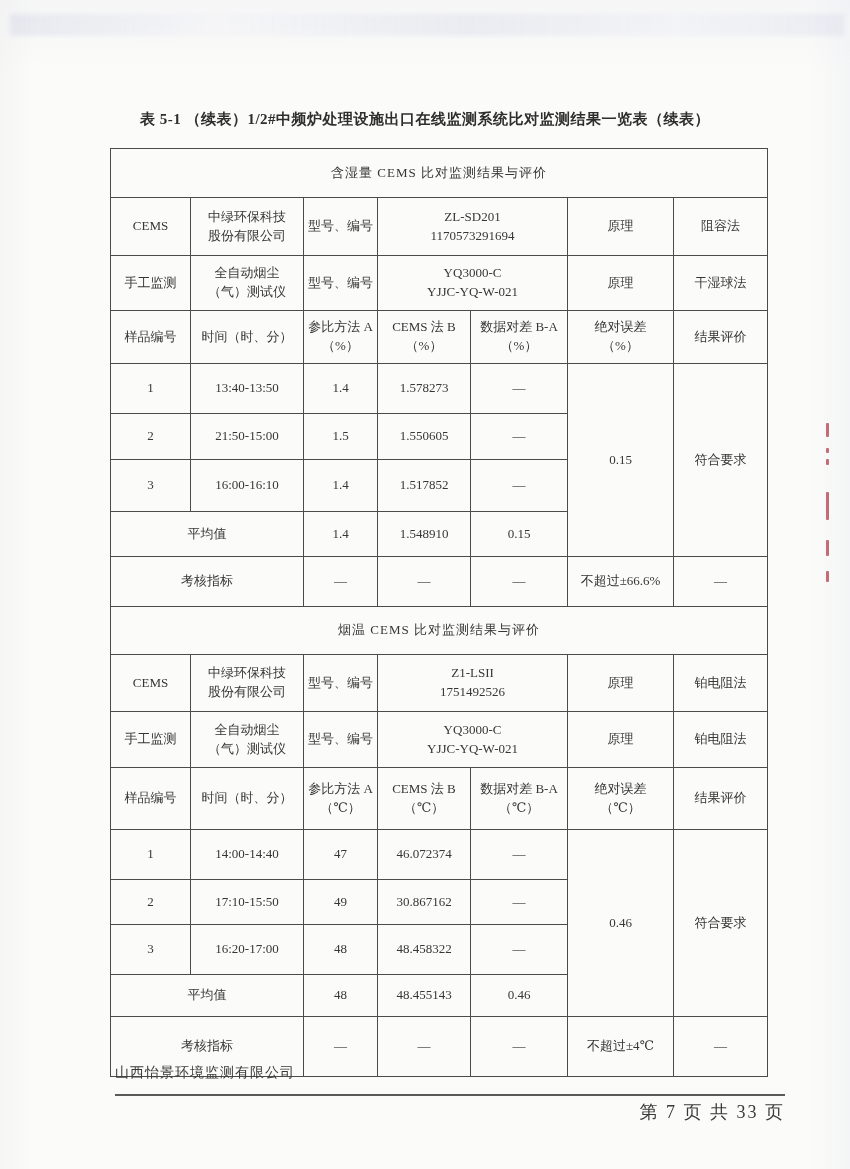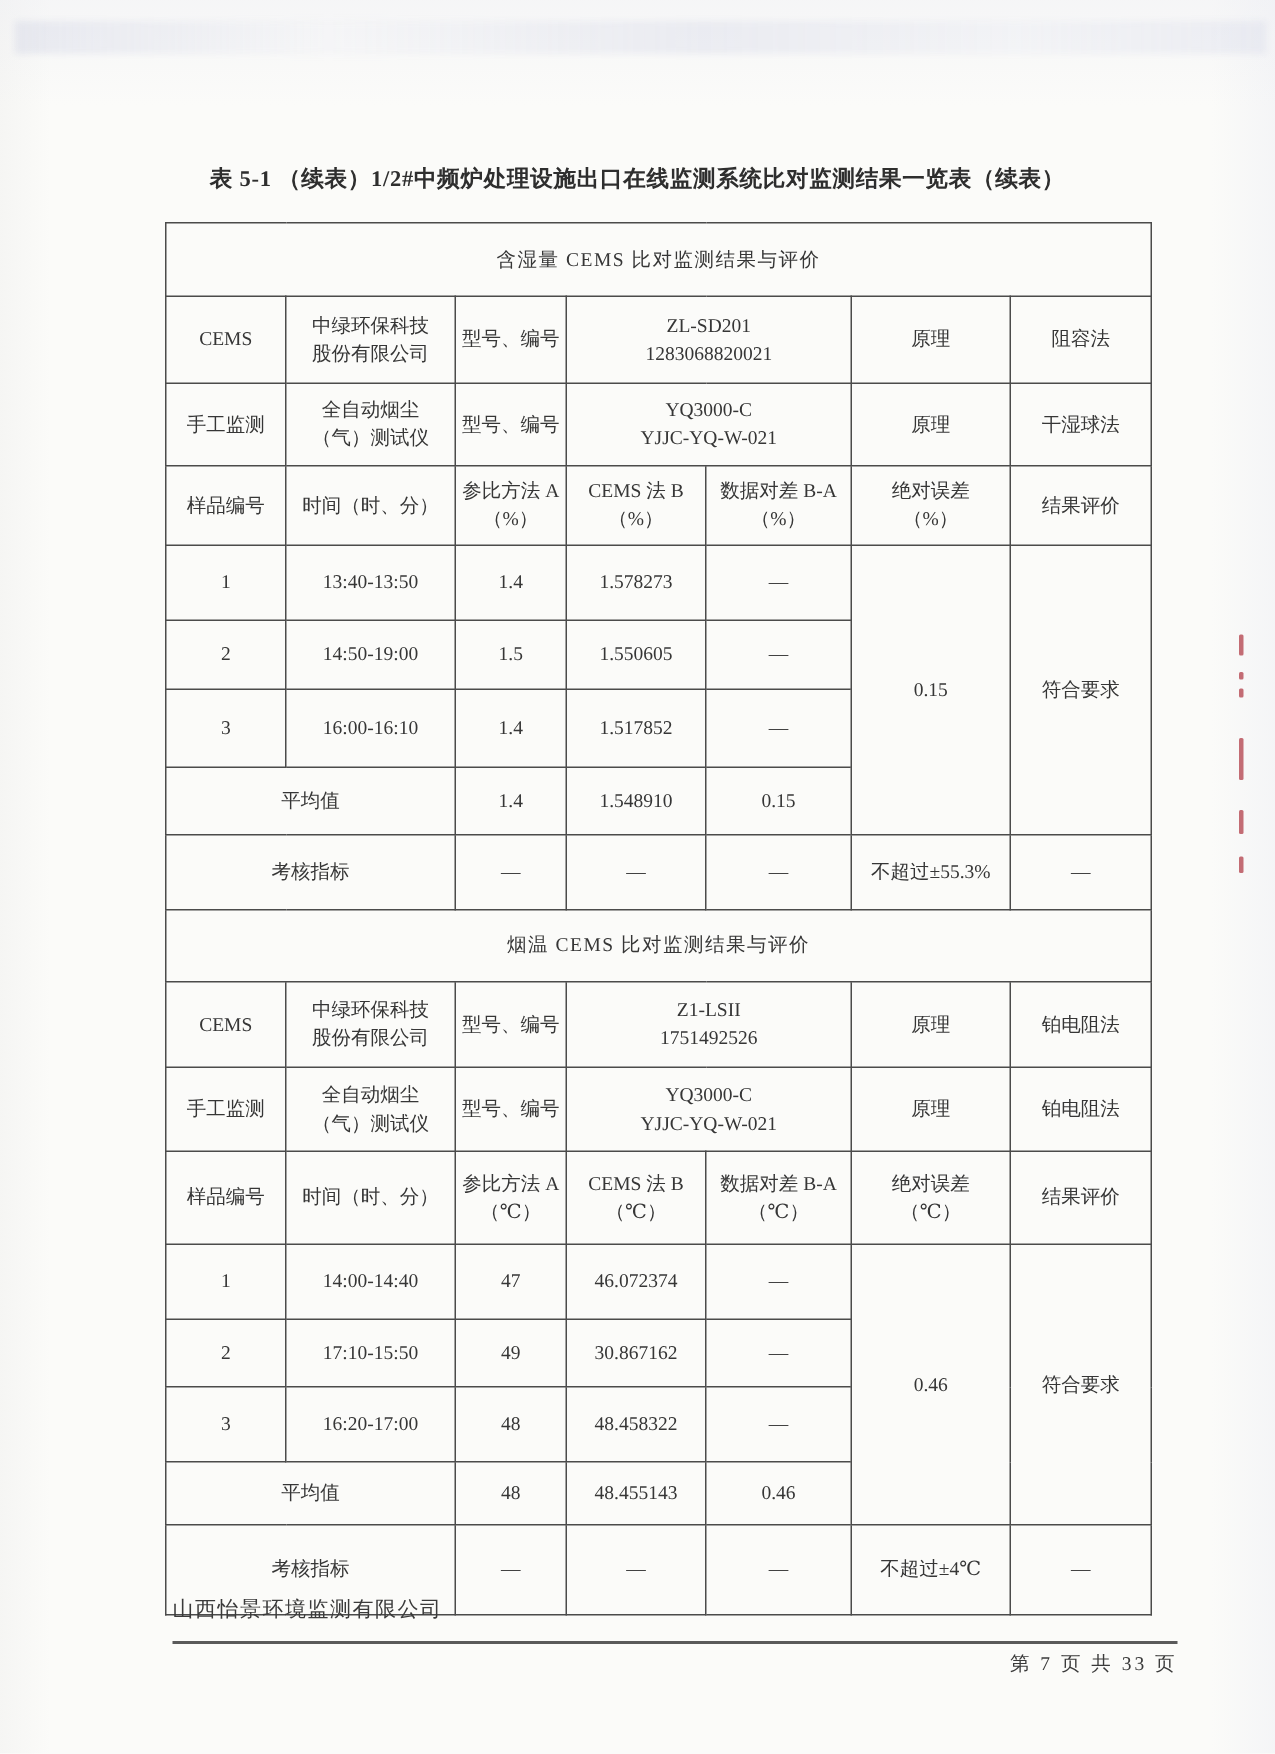--- a/index.html
+++ b/index.html
@@ -44,21 +44,21 @@
   .footer-rule {
     position: absolute; left: 115px; top: 1094px; width: 670px; height: 2px;
     background: #5a5a5a;
   }
   .footer-left {
     position: absolute; left: 115px; top: 1064px;
     font-size: 14px; color: #3a3a3a; letter-spacing: 1px;
   }
   .footer-right {
     position: absolute; right: 65px; top: 1100px;
-    font-size: 13px; color: #3a3a3a; letter-spacing: 2px;
+    font-size: 18px; color: #3a3a3a; letter-spacing: 2px;
   }
   .red-mark {
     position: absolute; left: 826px; width: 3px;
     background: rgba(178,62,72,.75); border-radius: 1px;
   }
   .rm1 { top: 423px; height: 14px; }
   .rm2 { top: 448px; height: 5px; }
   .rm3 { top: 459px; height: 6px; }
   .rm4 { top: 492px; height: 28px; }
   .rm5 { top: 540px; height: 16px; }
@@ -90,21 +90,21 @@
       </tr>
       <tr style="height:58px">
         <td>CEMS</td>
         <td>
           <div>中绿环保科技</div>
           <div>股份有限公司</div>
         </td>
         <td>型号、编号</td>
         <td colspan="2">
           <div>ZL-SD201</div>
-          <div>1283068820021</div>
+          <div>1170573291694</div>
         </td>
         <td>原理</td>
         <td>阻容法</td>
       </tr>
       <tr style="height:55px">
         <td>手工监测</td>
         <td>
           <div>全自动烟尘</div>
           <div>（气）测试仪</div>
         </td>
@@ -150,21 +150,21 @@
         <td>1</td>
         <td>13:40-13:50</td>
         <td>1.4</td>
         <td>1.578273</td>
         <td>—</td>
         <td rowspan="4">0.15</td>
         <td rowspan="4">符合要求</td>
       </tr>
       <tr style="height:46px">
         <td>2</td>
-        <td>14:50-19:00</td>
+        <td>21:50-15:00</td>
         <td>1.5</td>
         <td>1.550605</td>
         <td>—</td>
       </tr>
       <tr style="height:52px">
         <td>3</td>
         <td>16:00-16:10</td>
         <td>1.4</td>
         <td>1.517852</td>
         <td>—</td>
@@ -173,21 +173,21 @@
         <td colspan="2">平均值</td>
         <td>1.4</td>
         <td>1.548910</td>
         <td>0.15</td>
       </tr>
       <tr style="height:50px">
         <td colspan="2">考核指标</td>
         <td>—</td>
         <td>—</td>
         <td>—</td>
-        <td>不超过±55.3%</td>
+        <td>不超过±66.6%</td>
         <td>—</td>
       </tr>
 
       <tr style="height:48px">
         <td colspan="7" class="sec">烟温 CEMS 比对监测结果与评价</td>
       </tr>
       <tr style="height:57px">
         <td>CEMS</td>
         <td>
           <div>中绿环保科技</div>

